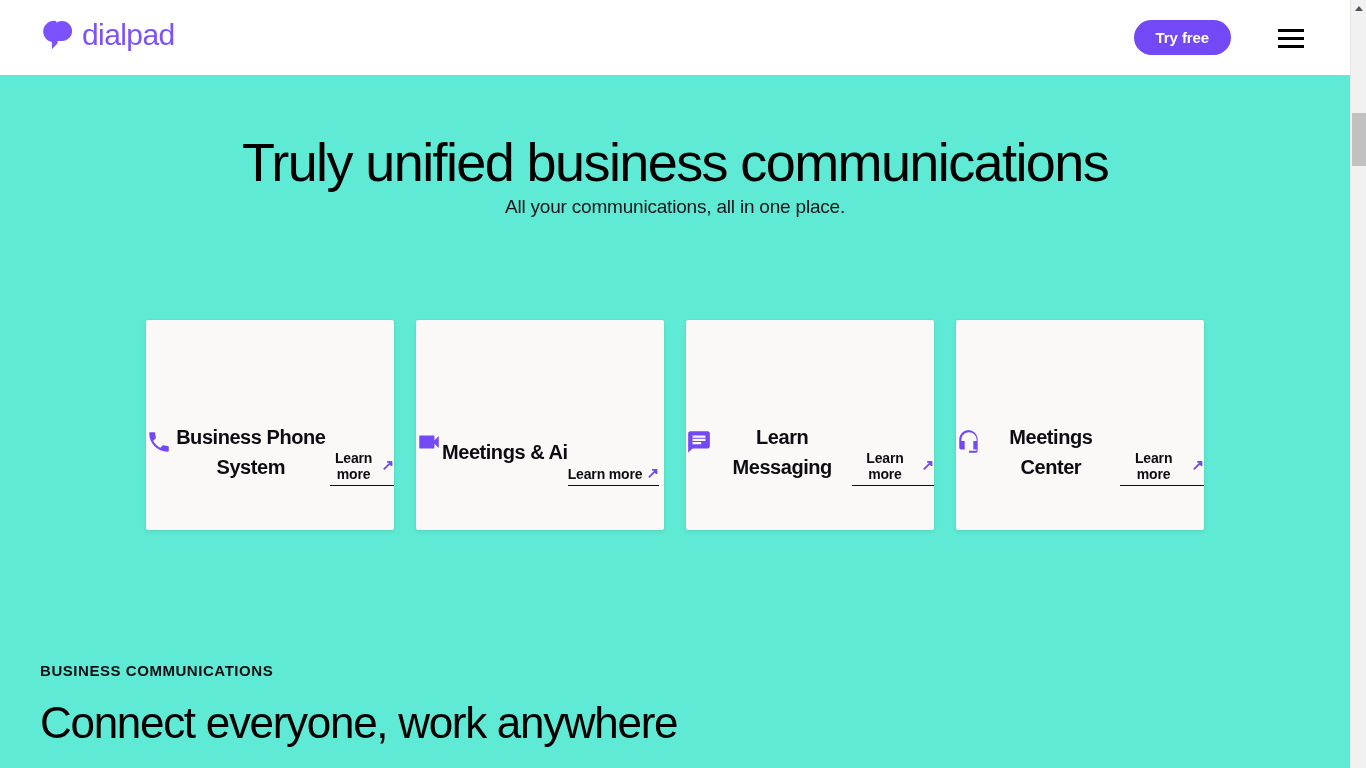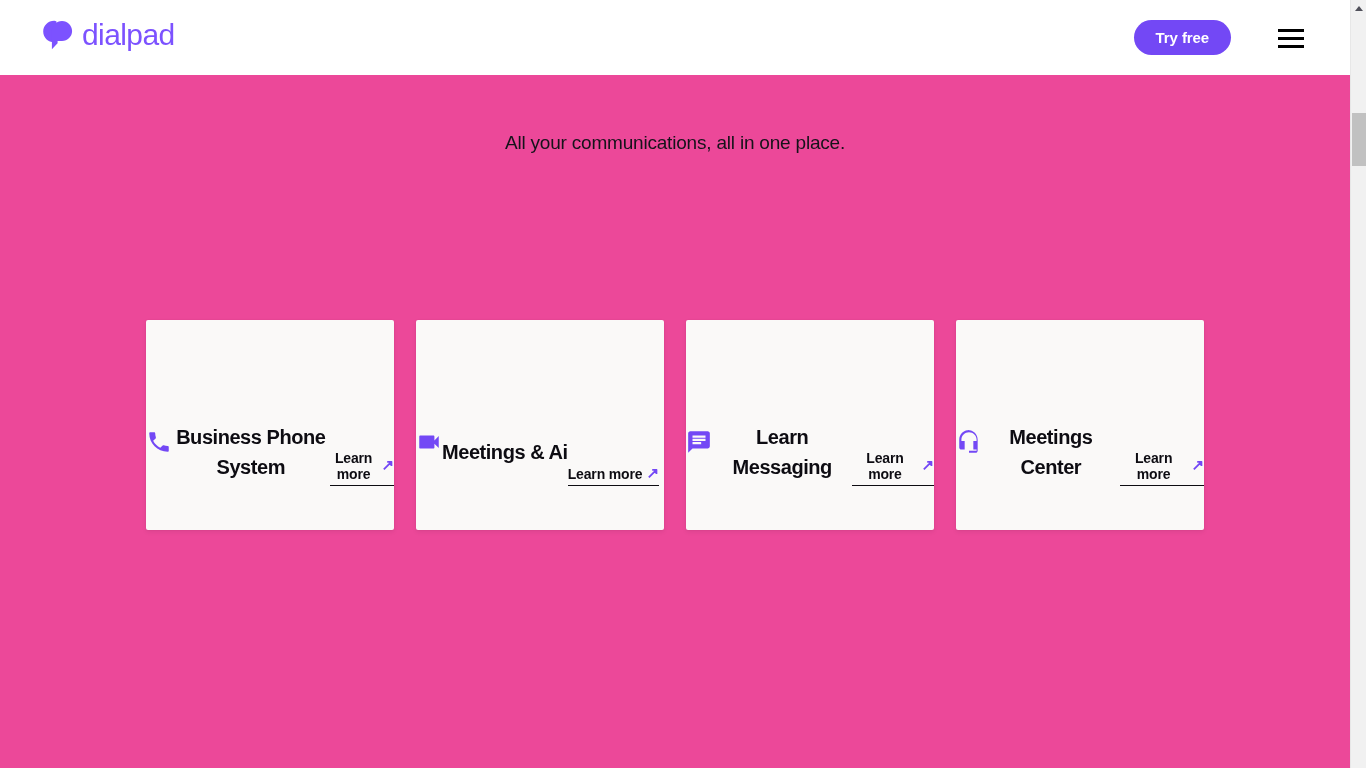--- a/index.html
+++ b/index.html
@@ -18,21 +18,21 @@
   }
 
   
   .page {
     position: absolute;
     left: 0;
     top: 0;
     width: 1350px;
     height: 768px;
     overflow: hidden;
-    background: #ec4899;
+    background: #5eead4;
   }
 
   
   .site-header {
     position: absolute;
     left: 0;
     top: 0;
     width: 1350px;
     height: 75px;
     display: flex;
@@ -283,20 +283,21 @@
 
     <button class="hamburger">
       <span></span>
       <span></span>
       <span></span>
     </button>
 
   </header>
 
   <section class="hero">
+    <h1 class="hero-title">Truly unified business communications</h1>
     <p class="hero-sub">All your communications, all in one place.</p>
   </section>
 
   <section class="cards">
 
     <div class="card">
       <span class="card-icon">
         <svg viewBox="0 0 24 24" xmlns="http://www.w3.org/2000/svg" aria-hidden="true">
           <path d="M6.6 10.8c1.4 2.8 3.8 5.1 6.6 6.6l2.2-2.2c.3-.3.7-.4 1-.2 1.1.4 2.4.6 3.6.6.6 0 1 .4 1 1V20c0 .6-.4 1-1 1C10.5 21 3 13.5 3 4c0-.6.4-1 1-1h3.5c.6 0 1 .4 1 1 0 1.3.2 2.5.6 3.6.1.4 0 .8-.2 1.1l-2.3 2.1z"></path>
         </svg>
@@ -342,20 +343,24 @@
       </span>
       <h3 class="card-title">Meetings Center</h3>
       <a class="card-link" href="#">
         <span>Learn more</span>
         <span class="arrow">↗</span>
       </a>
     </div>
 
   </section>
 
+  <section class="section-lower">
+    <div class="eyebrow">BUSINESS COMMUNICATIONS</div>
+    <h2 class="section-heading">Connect everyone, work anywhere</h2>
+  </section>
 
 </div>
 
 <div class="scrollbar">
   <div class="scroll-arrow-up">
     <span class="tri"></span>
   </div>
   <div class="scroll-thumb"></div>
 </div>
 

